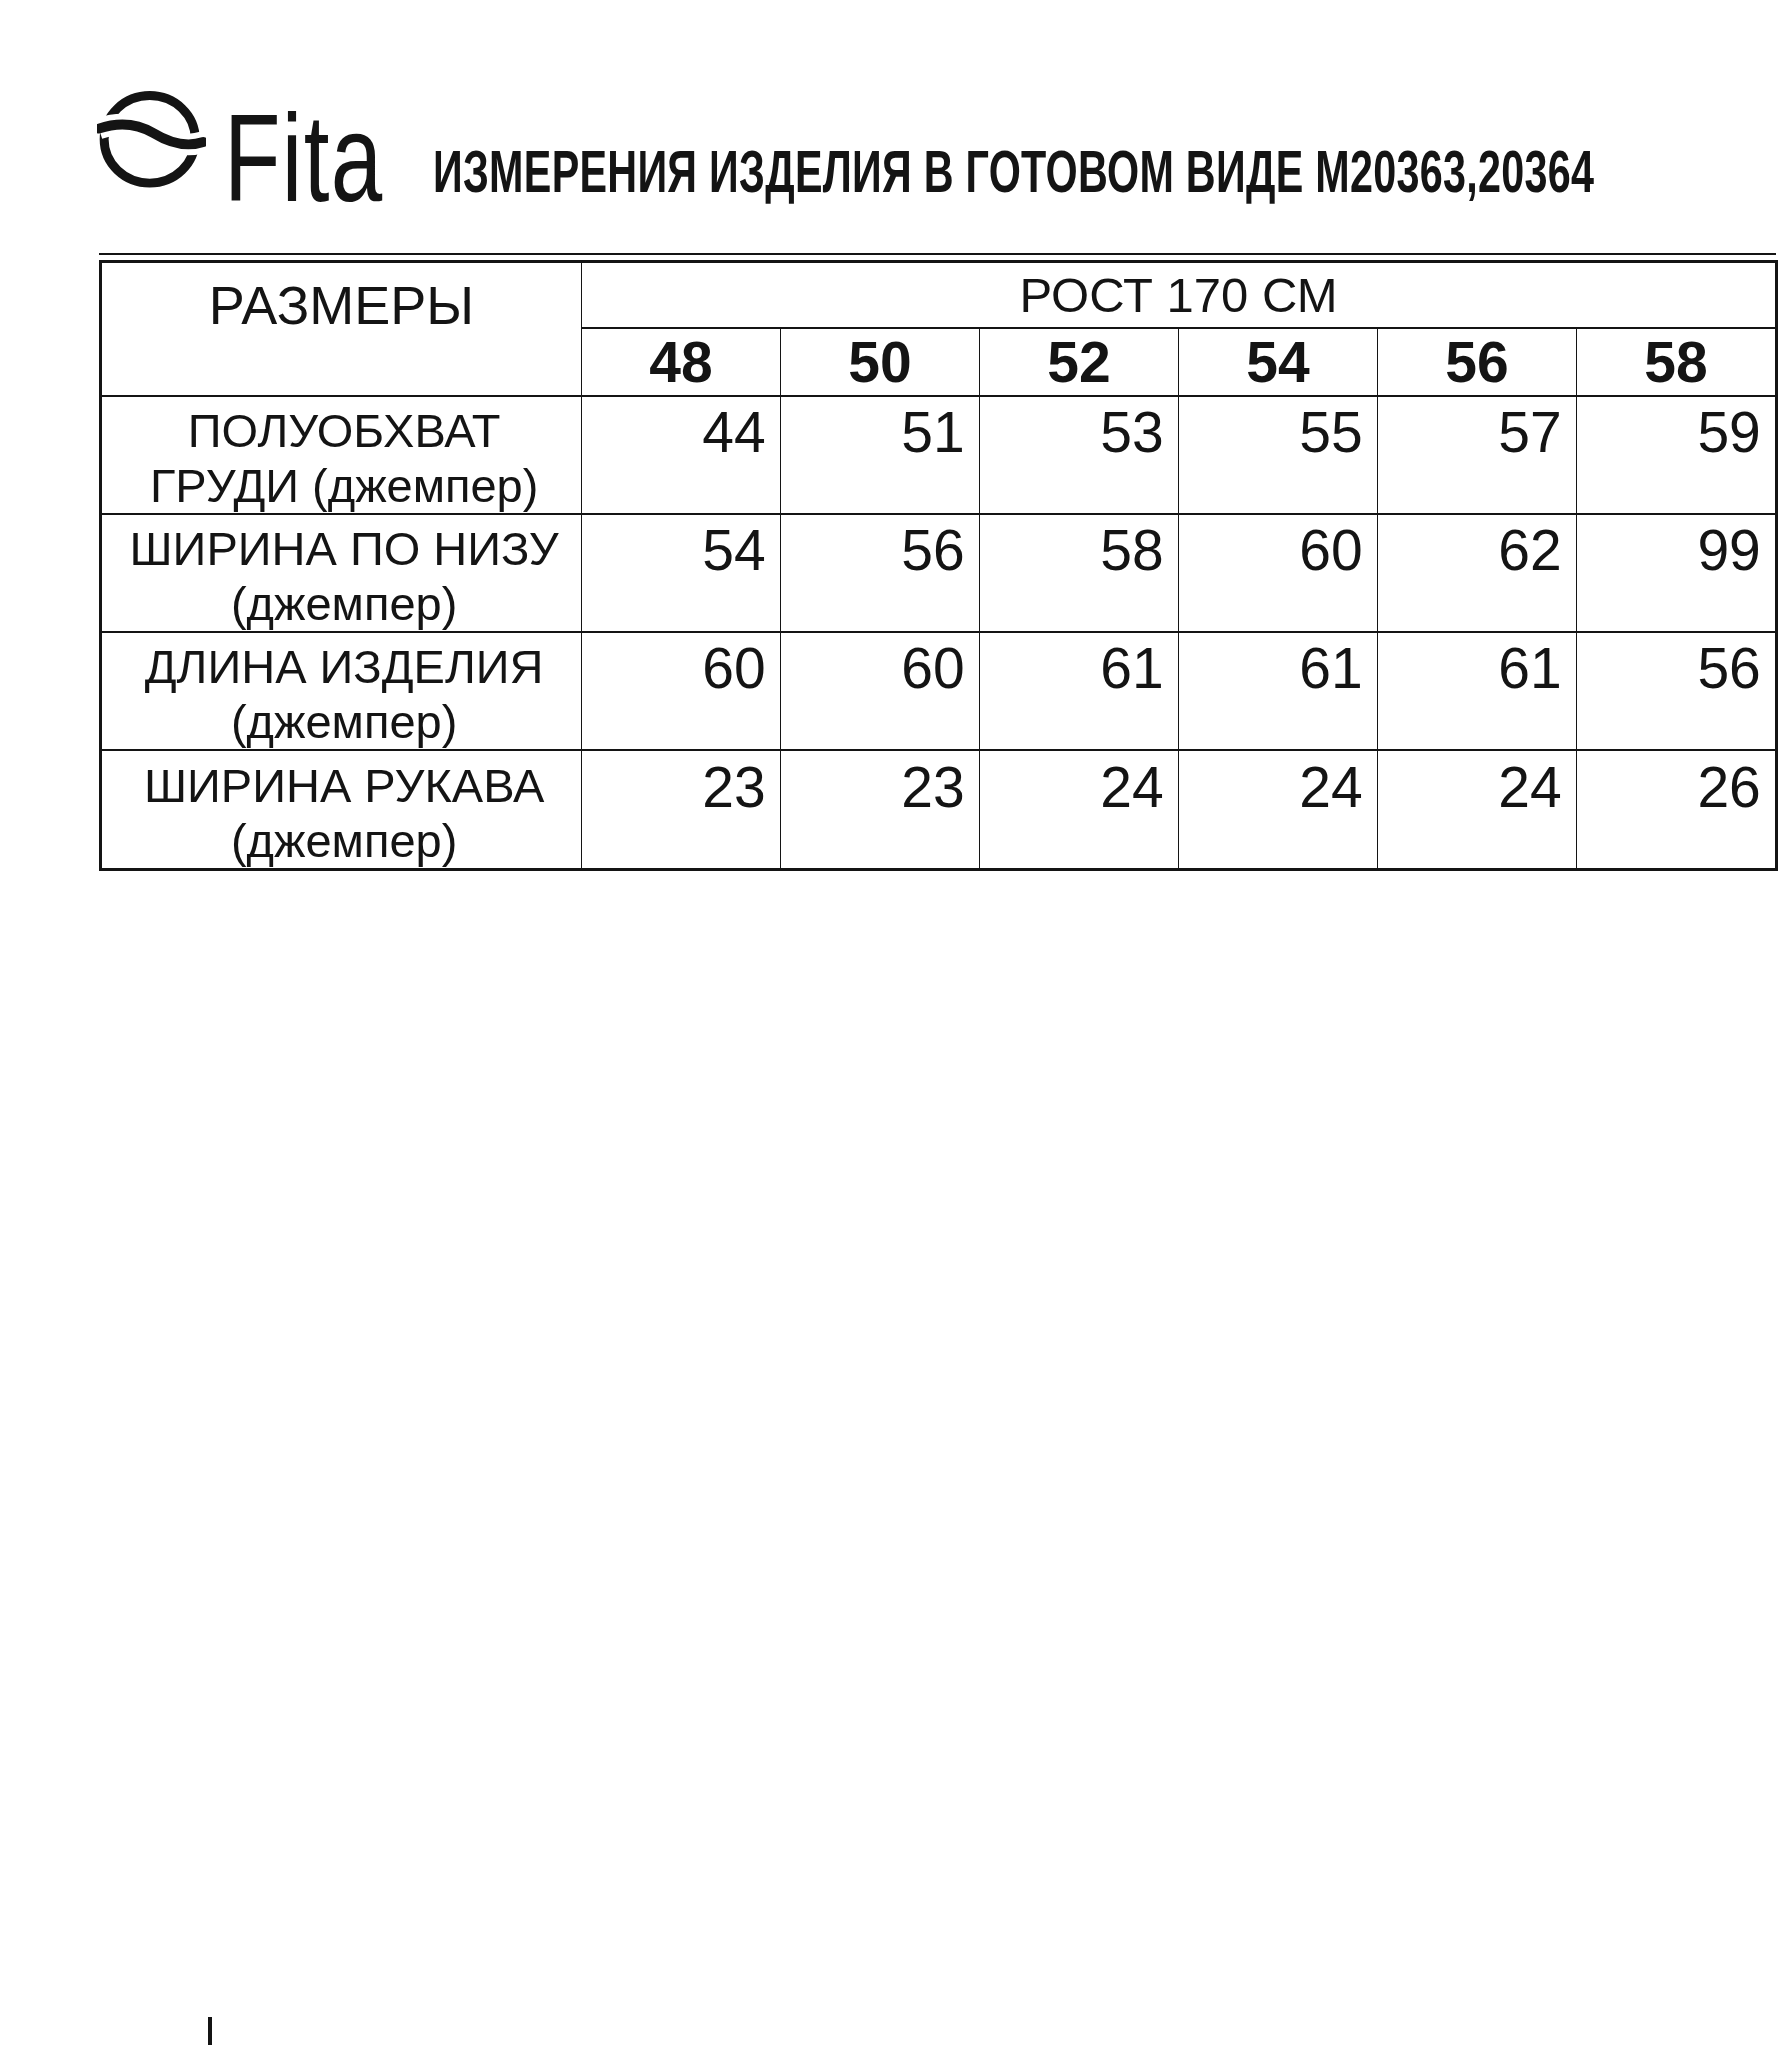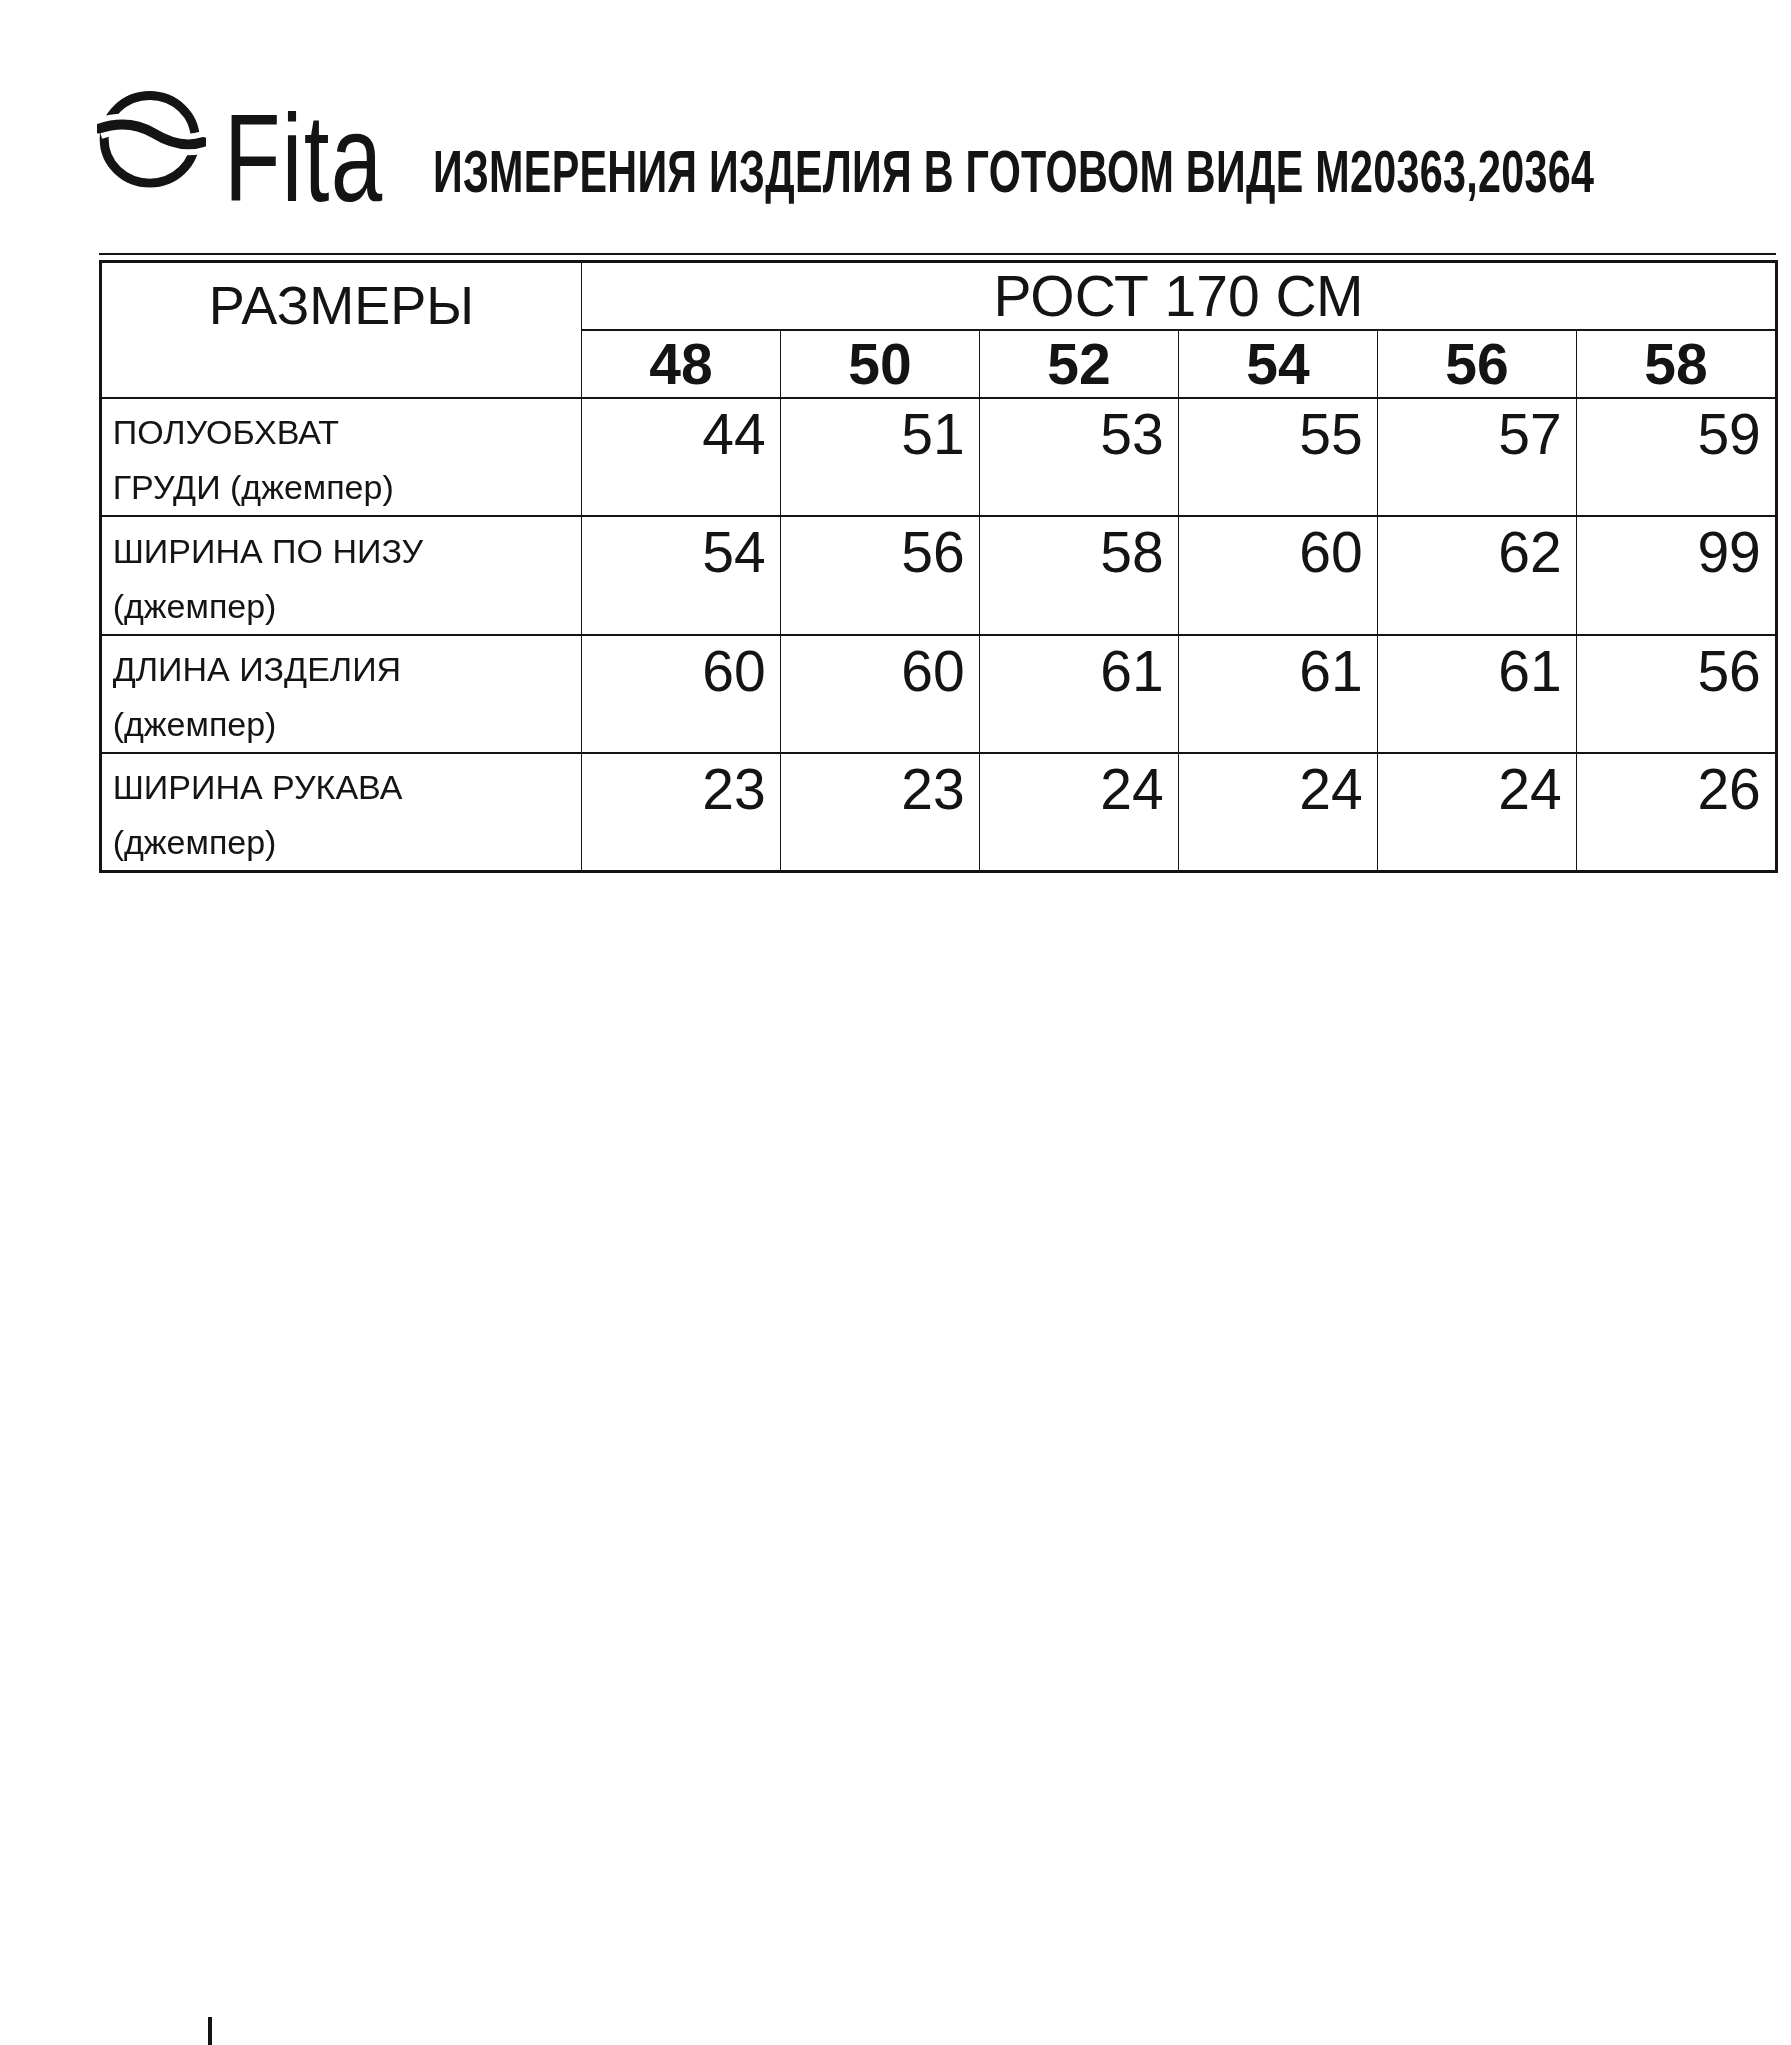--- a/index.html
+++ b/index.html
@@ -51,30 +51,30 @@
   tr.r-sizes  { height: 63px; }
   tr.r-data   { height: 105px; }
 
   th.corner-cell {
     font-weight: 400; font-size: 54px;
     text-align: center; vertical-align: top;
     padding-top: 10.7px;
     letter-spacing: 0px;
   }
   th.rost-cell {
-    font-size: 57px; text-align: center; vertical-align: middle;
+    font-size: 49px; text-align: center; vertical-align: middle;
     font-weight: 400;
   }
   th.size-cell {
     font-size: 57px; text-align: center; vertical-align: middle;
     font-weight: 700;
   }
   td.label-cell {
-    font-size: 34px; line-height: 55px;
-    text-align: left; vertical-align: top;
+    font-size: 47px; line-height: 55px;
+    text-align: center; vertical-align: top;
     padding: 6.3px 5.4px 0 10.7px;
   }
   td.value-cell {
     font-size: 57px; line-height: 1.0;
     text-align: right; vertical-align: top;
     padding: 7.2px 14.3px 0 0;
   }
 
   
   .bottom-tick {

